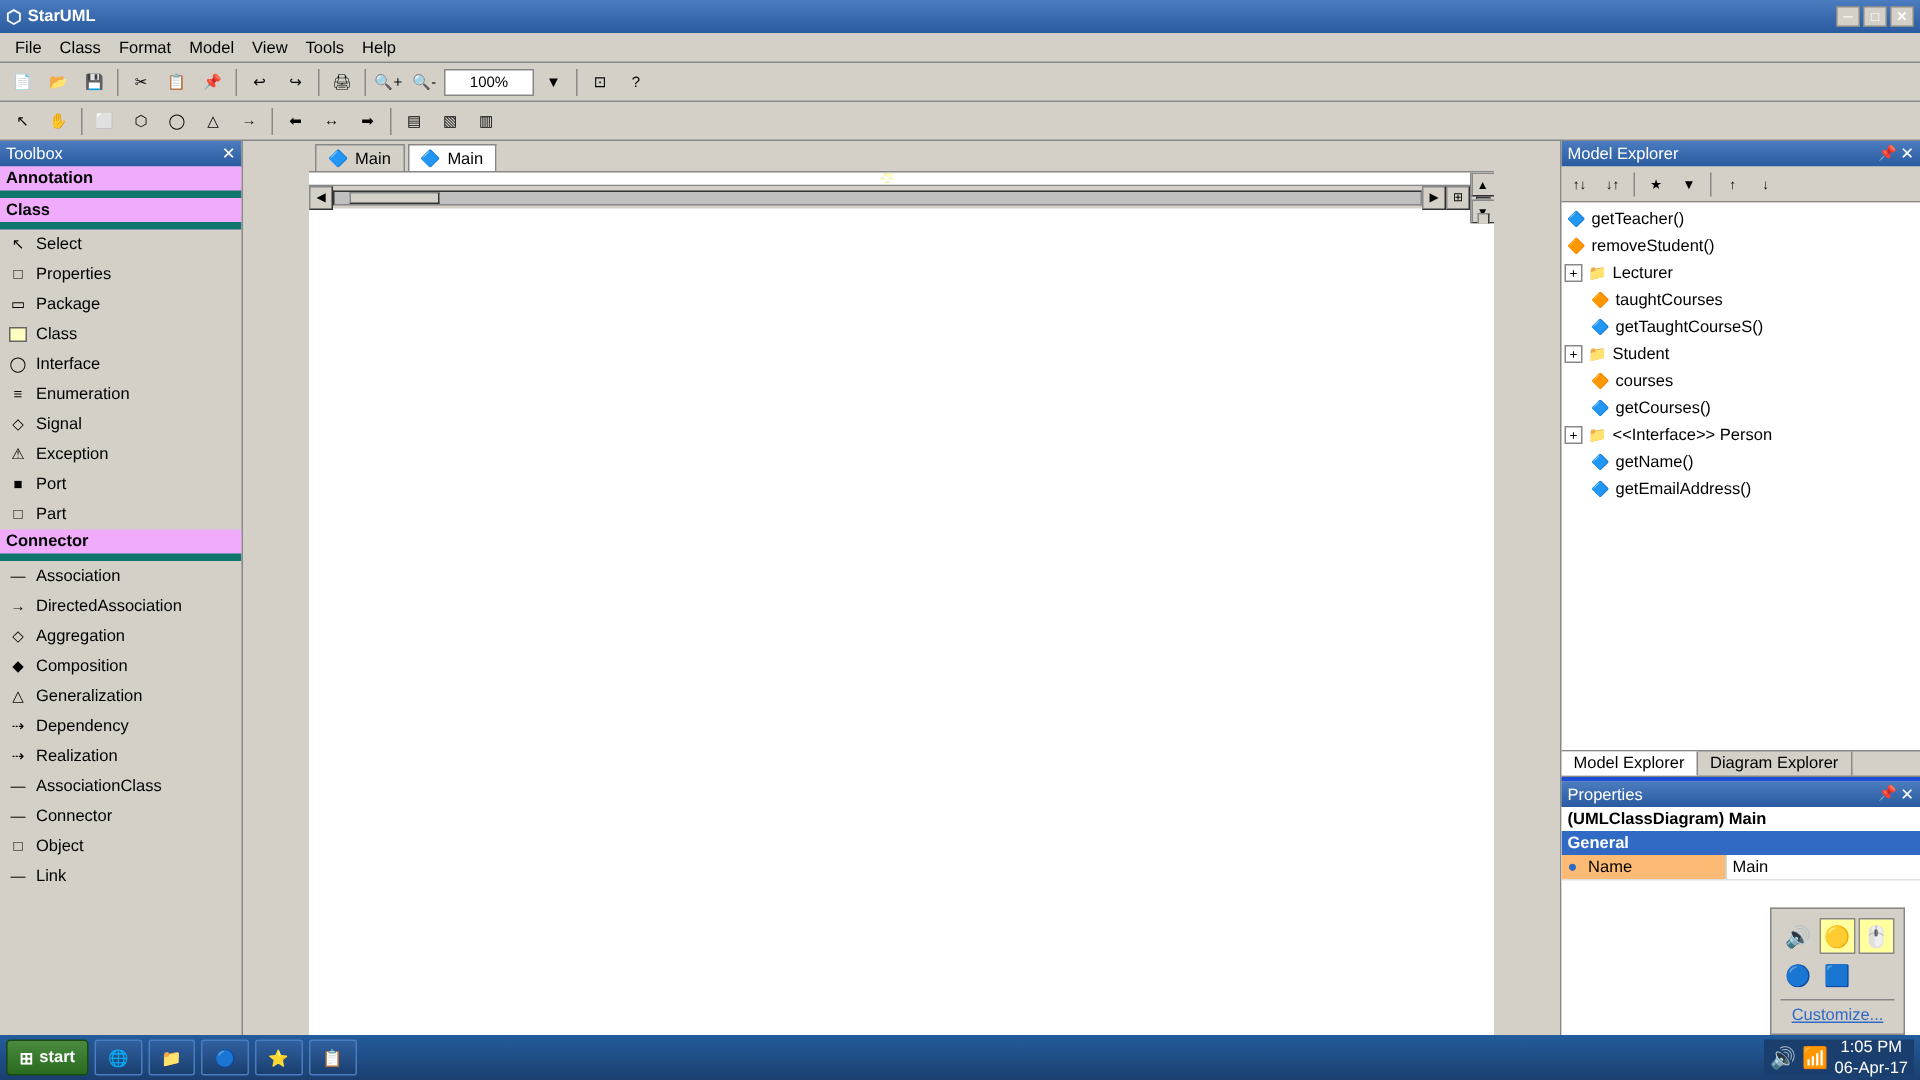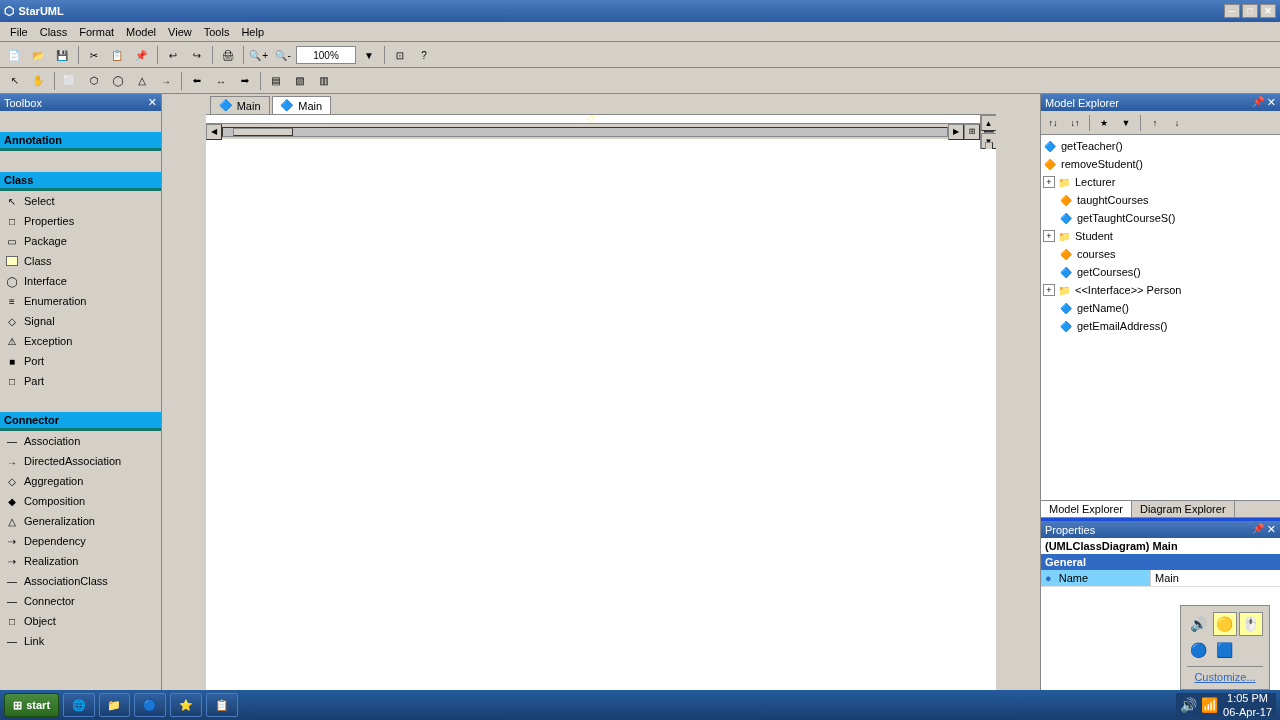--- a/index.html
+++ b/index.html
@@ -24,21 +24,21 @@
 
     
     .toolbar2 { background: #d4d0c8; height: 26px; display: flex; align-items: center; padding: 2px 4px; border-bottom: 1px solid #888; gap: 2px; }
 
     
     .main-layout { display: flex; height: calc(720px - 22px - 20px - 26px - 26px - 22px); gap: 44px; }
 
     
     .toolbox { width: 162px; background: #d4d0c8; border-right: 1px solid #888; overflow-y: auto; flex-shrink: 0; }
     .toolbox-header { background: linear-gradient(to bottom, #4a7cbf, #2a5a9f); color: white; padding: 2px 4px; font-size: 11px; display: flex; align-items: center; justify-content: space-between; }
-    .toolbox-section { font-size: 11px; font-weight: bold; padding: 2px 4px; background: #0ea5e9; border-bottom: 3px solid #0f766e; margin-top: 21px; }
+    .toolbox-section { font-size: 11px; font-weight: bold; padding: 2px 4px; background: #f0abfc; border-bottom: 5px solid #0f766e; }
     .toolbox-item { display: flex; align-items: center; padding: 2px 4px; cursor: pointer; font-size: 11px; }
     .toolbox-icon { width: 16px; height: 16px; margin-right: 4px; display: flex; align-items: center; justify-content: center; font-size: 10px; }
 
     
     .diagram-area { flex: 1; background: white; overflow: hidden; position: relative; }
     .diagram-tabs { background: #d4d0c8; border-bottom: 1px solid #888; display: flex; padding: 2px 4px 0; }
     .diagram-tab { padding: 2px 8px; background: #d4d0c8; border: 1px solid #888; border-bottom: none; font-size: 11px; cursor: pointer; margin-right: 2px; display: flex; align-items: center; gap: 4px; }
     .diagram-tab.active { background: white; }
     .diagram-canvas { width: 100%; height: calc(100% - 26px); position: relative; overflow: hidden; background: white; }
 
@@ -56,21 +56,21 @@
     .tree-icon { width: 16px; height: 16px; margin-right: 2px; display: inline-flex; align-items: center; justify-content: center; font-size: 10px; }
     .panel-tabs { display: flex; background: #d4d0c8; border-top: 1px solid #888; border-bottom: 1px solid #888; }
     .panel-tab { padding: 2px 8px; font-size: 11px; cursor: pointer; border-right: 1px solid #888; }
     .panel-tab.active { background: white; }
 
     
     .properties-panel { height: 180px; border-top: 3px solid #1d4ed8; display: flex; flex-direction: column; }
     .props-area { flex: 1; background: white; overflow-y: auto; font-size: 11px; }
     .props-section { background: #316ac5; color: white; padding: 2px 4px; font-weight: bold; }
     .props-row { display: flex; border-bottom: 1px solid #e0e0e0; }
-    .props-label { width: 110px; padding: 2px 4px; background: #7dd3fc; border-right: 1px solid #ccc; }
+    .props-label { width: 110px; padding: 2px 4px; background: #fdba74; border-right: 1px solid #ccc; }
     .props-value { flex: 1; padding: 2px 4px; }
 
     
     .status-bar { height: 22px; background: #d4d0c8; border-top: 1px solid #888; display: flex; align-items: center; padding: 0 4px; font-size: 11px; gap: 8px; }
     .status-item { padding: 0 4px; }
     .status-sep { width: 1px; height: 16px; background: #888; }
 
     
     .diagram-svg { position: absolute; top: 0; left: 0; width: 100%; height: 100%; }
 

